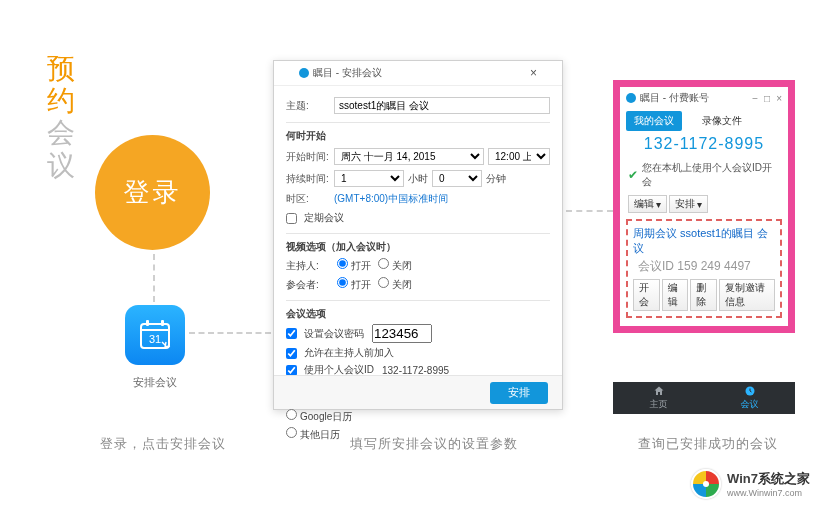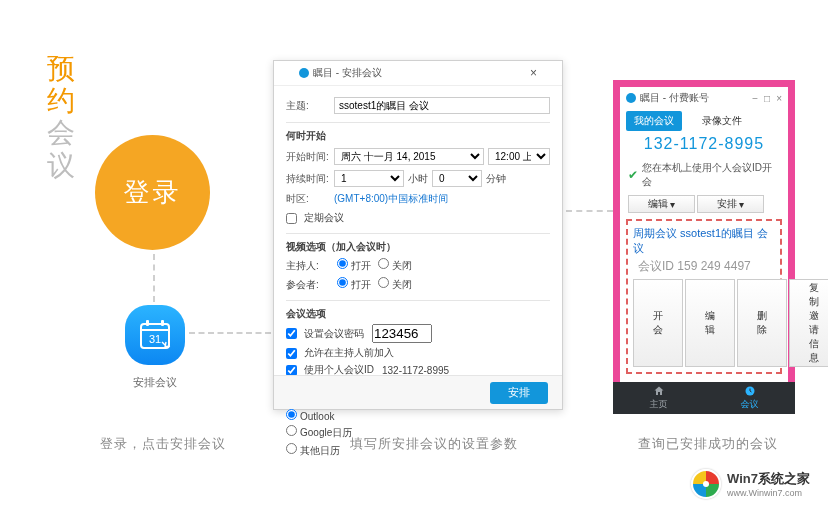--- a/index.html
+++ b/index.html
@@ -2,21 +2,21 @@
 <html><head>
 <meta charset="utf-8">
 <style>
 *{box-sizing:border-box;margin:0;padding:0;font-family:"Microsoft YaHei",Arial,sans-serif}
 body{width:828px;height:513px;background:#fff;position:relative;font-size:11px;color:#333}
 .title-v{position:absolute;left:47px;top:53px;font-size:28px;font-weight:500;line-height:1.15;letter-spacing:1px}
 .title-v .o{color:#f39800}
 .title-v .g{color:#bdbdbd}
 .circle{position:absolute;left:95px;top:135px;width:115px;height:115px;border-radius:50%;background:#f5a623;display:flex;align-items:center;justify-content:center;color:#fff;font-size:26px;letter-spacing:3px}
 .icon-card{position:absolute;left:125px;top:305px}
-.icon-sq{width:60px;height:60px;border-radius:23px;background:linear-gradient(180deg,#2bb4ff,#0c87f2);display:flex;align-items:center;justify-content:center;margin:0 auto}
+.icon-sq{width:60px;height:60px;border-radius:13px;background:linear-gradient(180deg,#2bb4ff,#0c87f2);display:flex;align-items:center;justify-content:center;margin:0 auto}
 .cal{width:34px;height:34px;position:relative}
 .cal svg{width:100%;height:100%}
 .icon-label{text-align:center;font-size:11px;color:#666;margin-top:10px}
 .conn1{position:absolute;border-left:2px dashed #cfcfcf;left:153px;top:254px;height:48px;width:0}
 .conn2{position:absolute;border-top:2px dashed #cfcfcf;left:189px;top:332px;width:82px;height:0}
 .conn3{position:absolute;border-top:2px dashed #cfcfcf;left:566px;top:210px;width:47px;height:0}
 .dlg{position:absolute;left:273px;top:60px;width:290px;height:350px;background:#fff;border:1px solid #d0d0d0;box-shadow:0 2px 8px rgba(0,0,0,.15)}
 .dlg-title{display:flex;align-items:center;padding:5px 25px;font-size:10px;color:#555;border-bottom:1px solid #eee}
 .dlg-title .blue-dot{width:10px;height:10px;border-radius:50%;background:#1296db;margin-right:4px}
 .dlg-close{margin-left:auto;font-size:12px;cursor:pointer}
@@ -40,21 +40,21 @@
 .panel-title .blue-dot{width:10px;height:10px;border-radius:50%;background:#1296db;margin-right:4px}
 .panel-title .winbtns{margin-left:auto;display:flex;gap:6px;color:#888}
 .panel-tabs{display:flex;gap:12px;padding:0 6px;margin-top:2px}
 .tab{padding:3px 8px;font-size:10px}
 .tab.active{background:#1296db;color:#fff;border-radius:2px}
 .pid-lbl{padding:8px 8px 2px;color:#555}
 .pid-val{text-align:center;color:#1296db;font-size:16px;letter-spacing:1px;margin:4px 0 8px}
 .note{display:flex;align-items:center;gap:4px;padding:0 8px 6px;color:#555}
 .gcheck{color:#2eab4f;font-size:12px}
 .small-btns{display:flex;gap:2px;padding:0 8px 6px}
-.sbtn{border:1px solid #ccc;background:linear-gradient(#fff,#eee);font-size:10px;padding:1px 19px;display:flex;align-items:center;gap:2px;cursor:pointer}
+.sbtn{border:1px solid #ccc;background:linear-gradient(#fff,#eee);font-size:10px;padding:1px 5px;display:flex;align-items:center;gap:2px;cursor:pointer}
 .dashed-box{margin:0 6px 8px;border:2px dashed #e06060;padding:5px}
 .meet-title{color:#1067c8;font-size:11px}
 .meet-id{color:#999;font-size:12px;margin:2px 5px 4px}
 .meet-btns{display:flex;gap:2px}
 
 .bottombar{position:absolute;left:613px;top:382px;width:182px;height:32px;background:#2b2f33;display:flex}
 .bottombar .bi{flex:1;display:flex;flex-direction:column;align-items:center;justify-content:center;gap:1px;color:#9aa0a6;font-size:9px;cursor:pointer}
 .bottombar .bi.active{color:#2bb4ff}
 .bottombar svg{width:12px;height:12px}
 
@@ -158,23 +158,20 @@
       <span>允许在主持人前加入</span>
     </div>
     <div class="chk-row">
       <input type="checkbox" checked="" style="">
       <span>使用个人会议ID</span>
       <span style="margin-left:4px">132-1172-8995</span>
     </div>
 
     <div class="sect-hd">日历</div>
     <div class="chk-row">
-        <label><input type="radio" name="cal" checked="" style=""><span>Outlook</span></label>
-      </div>
-    <div class="chk-row">
         <label><input type="radio" name="cal" style=""><span>Google日历</span></label>
       </div>
     <div class="chk-row">
         <label><input type="radio" name="cal" style=""><span>其他日历</span></label>
       </div>
   </div>
   <div class="dlg-foot">
     <button class="btn-primary">安排</button>
   </div>
 </div>

